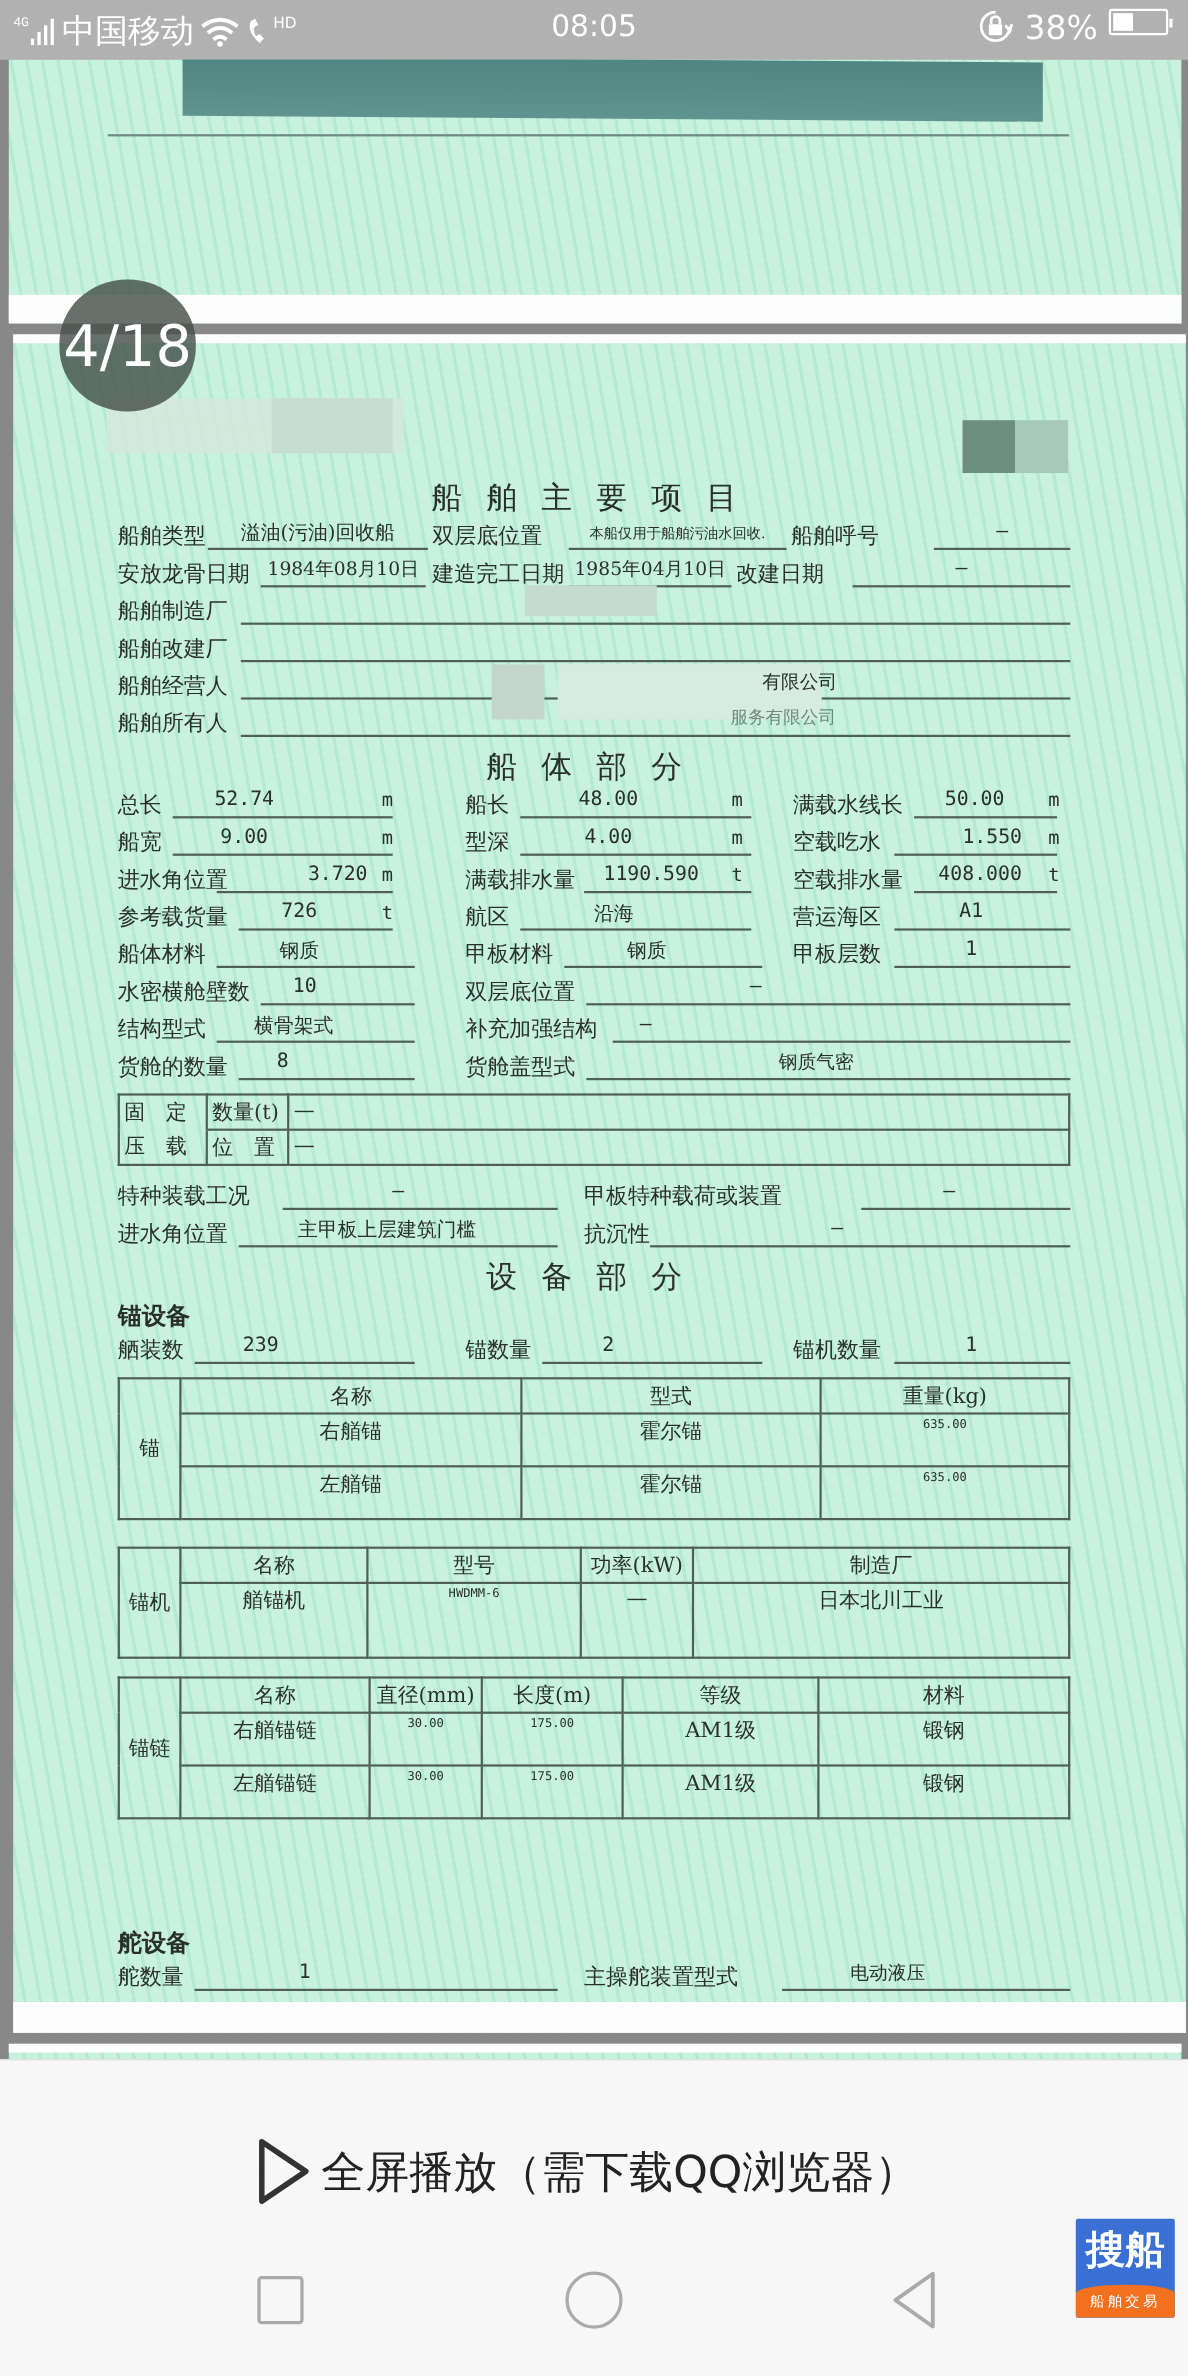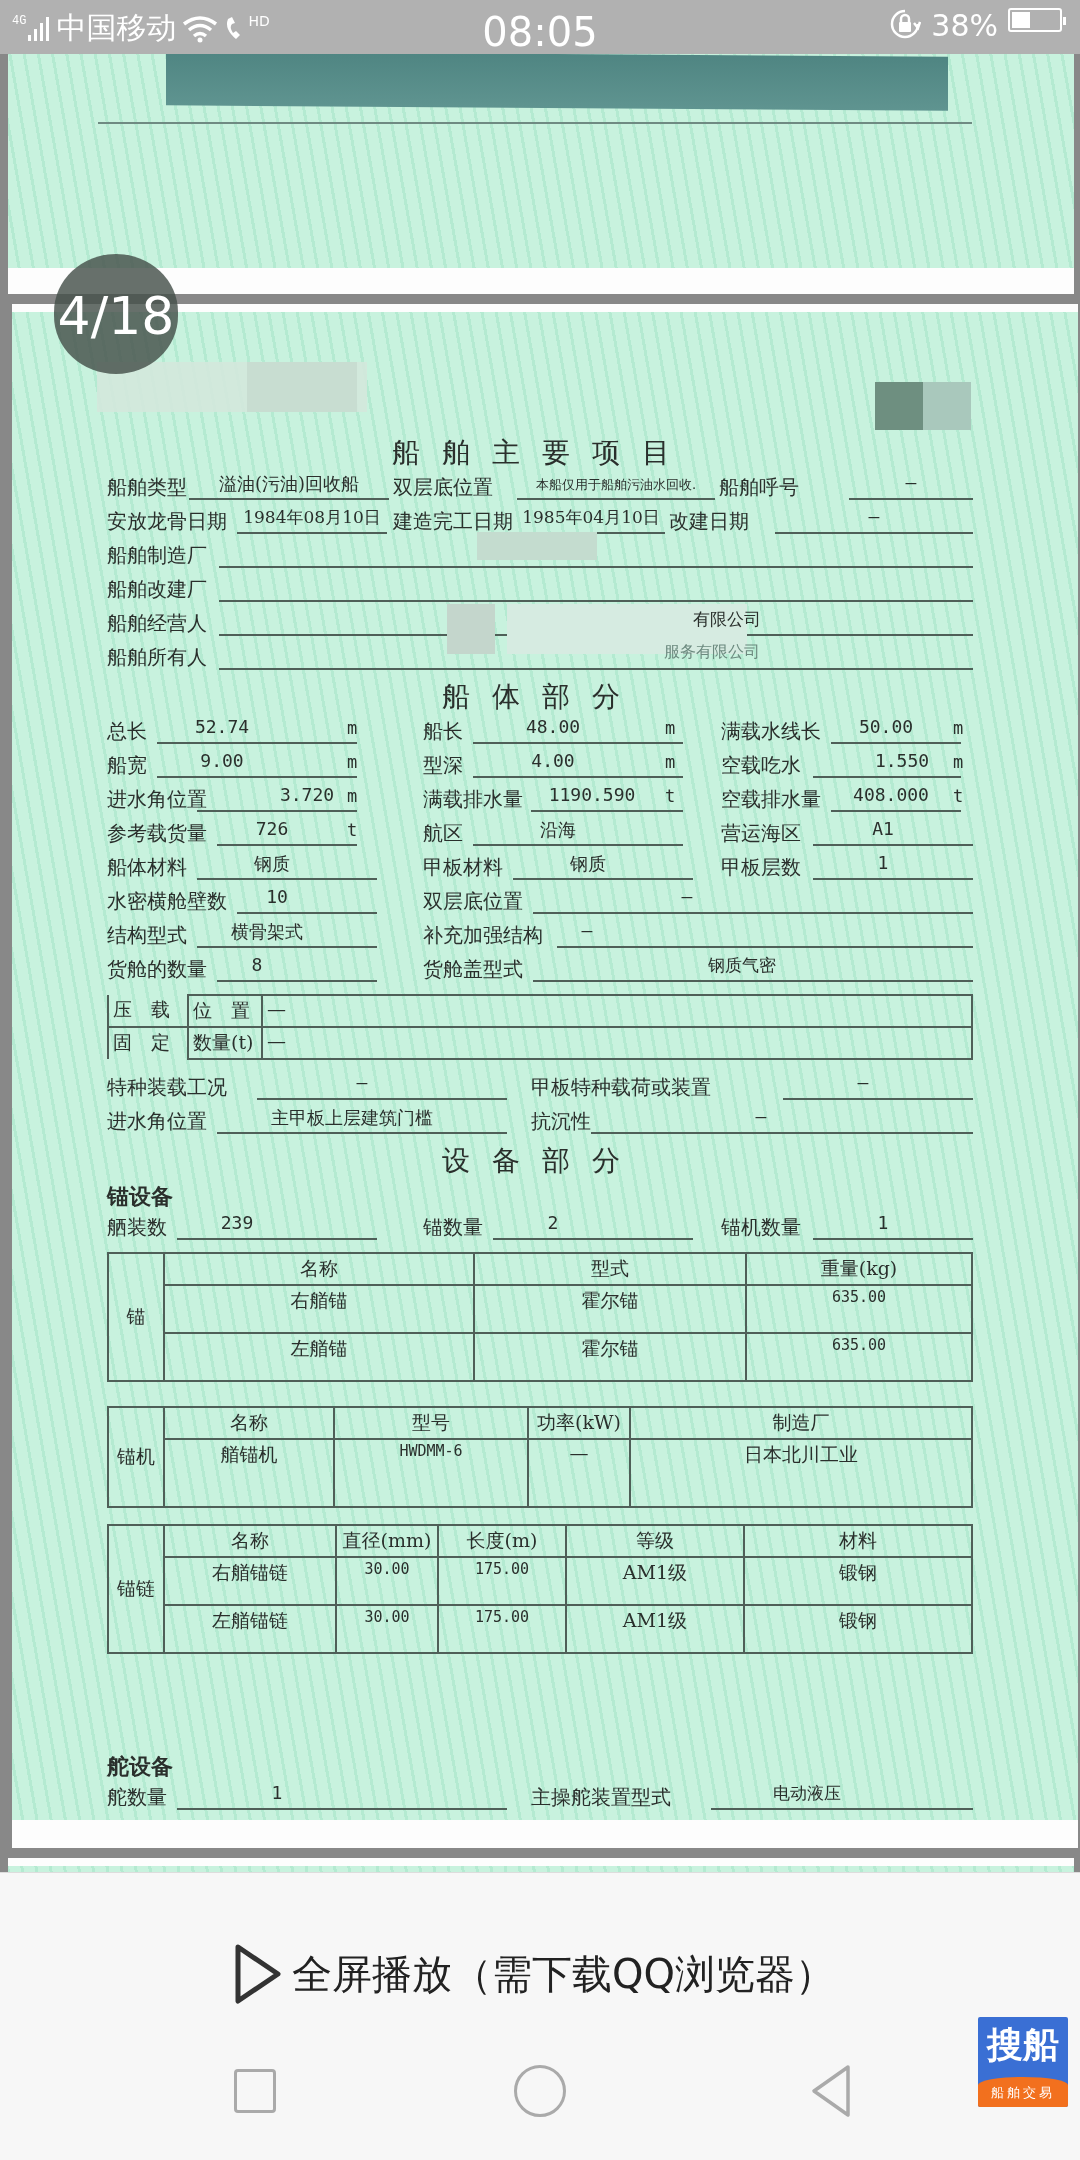--- a/index.html
+++ b/index.html
@@ -3,21 +3,21 @@
 <meta charset="utf-8">
 <style>
   * { box-sizing: border-box; margin: 0; padding: 0; }
   html, body { width: 1080px; height: 2160px; overflow: hidden; background: #f7f7f7; }
   body { position: relative; font-family: "DejaVu Serif", "Liberation Serif", serif; color: #2a2f2c; }
 
   
   .statusbar { position: absolute; left: 0; top: 0; width: 1080px; height: 54px; background: #b1b1b1; color: #fff;
     font-family: "DejaVu Sans", "Liberation Sans", sans-serif; font-size: 30px; }
   .sb-left { position: absolute; left: 12px; top: 8px; display: flex; align-items: center; gap: 6px; }
-  .sb-center { position: absolute; left: 0; right: 0; top: 9px; text-align: center; font-size: 40px; }
+  .sb-center { position: absolute; left: 0; right: 0; top: 9px; text-align: center; font-size: 27px; }
   .sb-right { position: absolute; right: 18px; top: 8px; display: flex; gap: 10px; }
   .net-tag { font-size: 12px; position: relative; top: -8px; margin-right: -4px; font-family: Liberation Mono, monospace; }
   .battery { width: 54px; height: 24px; border: 2px solid #fff; border-radius: 3px; position: relative; }
   .battery::after { content: ""; position: absolute; right: -6px; top: 7px; width: 3px; height: 8px; background: #fff; }
   .battery-fill { position: absolute; left: 2px; top: 2px; bottom: 2px; width: 18px; background: #fff; }
 
   
   .viewer { position: absolute; left: 0; top: 54px; width: 1080px; height: 1818px; background: #888; overflow: hidden; }
   .paper-bg { background-color: #c8f2de;
     background-image: repeating-linear-gradient(80deg, rgba(120,210,170,0.25) 0 3px, rgba(255,255,255,0) 3px 14px); }
@@ -44,21 +44,21 @@
   .lbl { position: absolute; top: 0; }
   .line { position: absolute; top: 24px; height: 2px; background: #4f5f58; }
   .val { position: absolute; top: -2px; font-size: 18px; text-align: center; font-family: "DejaVu Sans Mono", "Liberation Mono", monospace; }
   .val.cn { font-family: "DejaVu Serif", "Liberation Serif", serif; }
   .unit { position: absolute; top: 0; font-size: 17px; font-family: "DejaVu Sans Mono", "Liberation Mono", monospace; }
   .small-val { font-size: 13px; }
 
   table.dt { position: absolute; border-collapse: collapse; font-size: 19px; }
   table.dt td { border: 2px solid #4f5f58; text-align: center; vertical-align: top; padding: 2px 4px; }
   table.dt td.side { vertical-align: middle; width: 56px; }
-  table.dt td.num { font-family: "DejaVu Sans Mono", "Liberation Mono", monospace; font-size: 15px; }
+  table.dt td.num { font-family: "DejaVu Sans Mono", "Liberation Mono", monospace; font-size: 11px; }
   .sub-h { position: absolute; font-weight: bold; font-size: 22px; font-family: "DejaVu Sans", "Liberation Sans", sans-serif; }
 
   
   .bottom { position: absolute; left: 0; top: 1872px; width: 1080px; height: 288px; background: #f7f7f7; border-top: 1px solid #ddd; }
   .play-btn { position: absolute; left: 232px; top: 70px; display: flex; align-items: center; gap: 8px;
     font-family: "DejaVu Sans", "Liberation Sans", sans-serif; font-size: 40px; color: #222; }
   .navbar { position: absolute; left: 0; top: 150px; width: 1080px; height: 120px; }
   .nav-recent { position: absolute; left: 234px; top: 46px; width: 42px; height: 44px; border: 3px solid #aaa; border-radius: 4px; }
   .nav-home { position: absolute; left: 514px; top: 42px; width: 52px; height: 52px; border: 3px solid #aaa; border-radius: 50%; }
   .nav-back { position: absolute; left: 806px; top: 40px; }
@@ -266,27 +266,27 @@
         <span class="line" style="left:110px;width:160px"></span>
         <span class="val" style="left:110px;width:80px">8</span>
         <span class="lbl" style="left:316px">货舱盖型式</span>
         <span class="line" style="left:426px;width:440px"></span>
         <span class="val cn" style="left:560px;width:150px;font-size:17px">钢质气密</span>
       </div>
 
       <table class="dt" style="left:0;top:690px;width:866px">
         <tbody>
             <tr>
+          <td style="width:80px;border-bottom:none;text-align:left">固　定</td>
+          <td style="width:74px;text-align:left">数量(t)</td>
+          <td style="text-align:left">—</td>
+        </tr>
+        <tr>
           <td style="border-top:none;text-align:left">压　载</td>
           <td style="text-align:left">位　置</td>
-          <td style="text-align:left">—</td>
-        </tr>
-        <tr>
-          <td style="width:80px;border-bottom:none;text-align:left">固　定</td>
-          <td style="width:74px;text-align:left">数量(t)</td>
           <td style="text-align:left">—</td>
         </tr>
       </tbody>
         </table>
 
       <div class="row" style="top:770px">
         <span class="lbl">特种装载工况</span>
         <span class="line" style="left:150px;width:250px"></span>
         <span class="val" style="left:150px;width:210px">—</span>
         <span class="lbl" style="left:424px">甲板特种载荷或装置</span>

